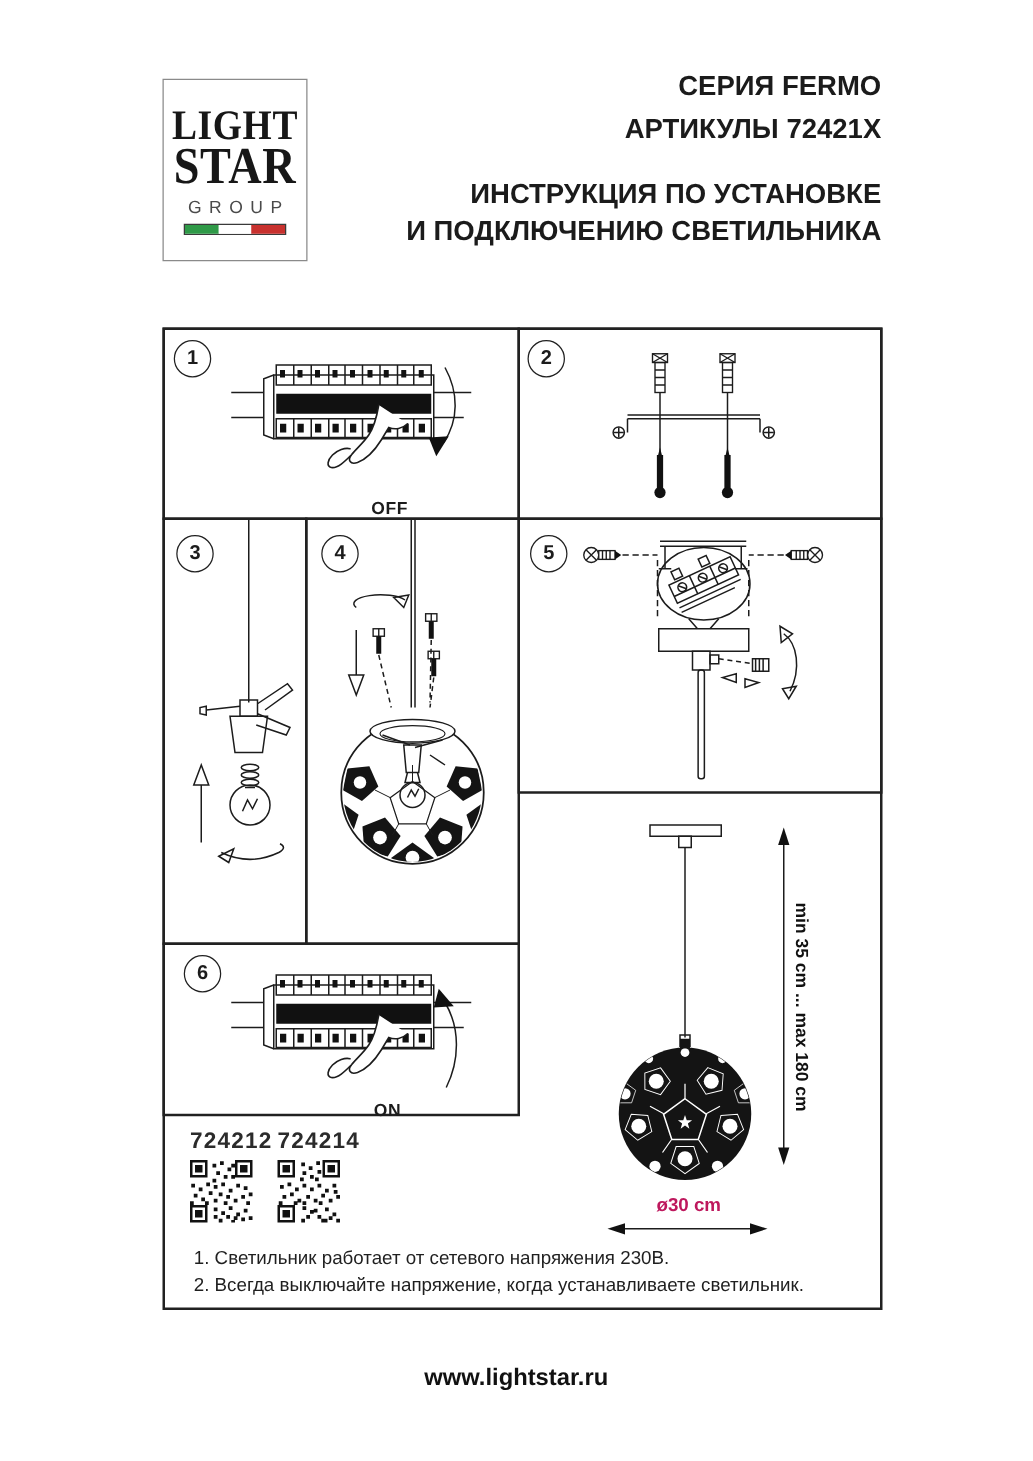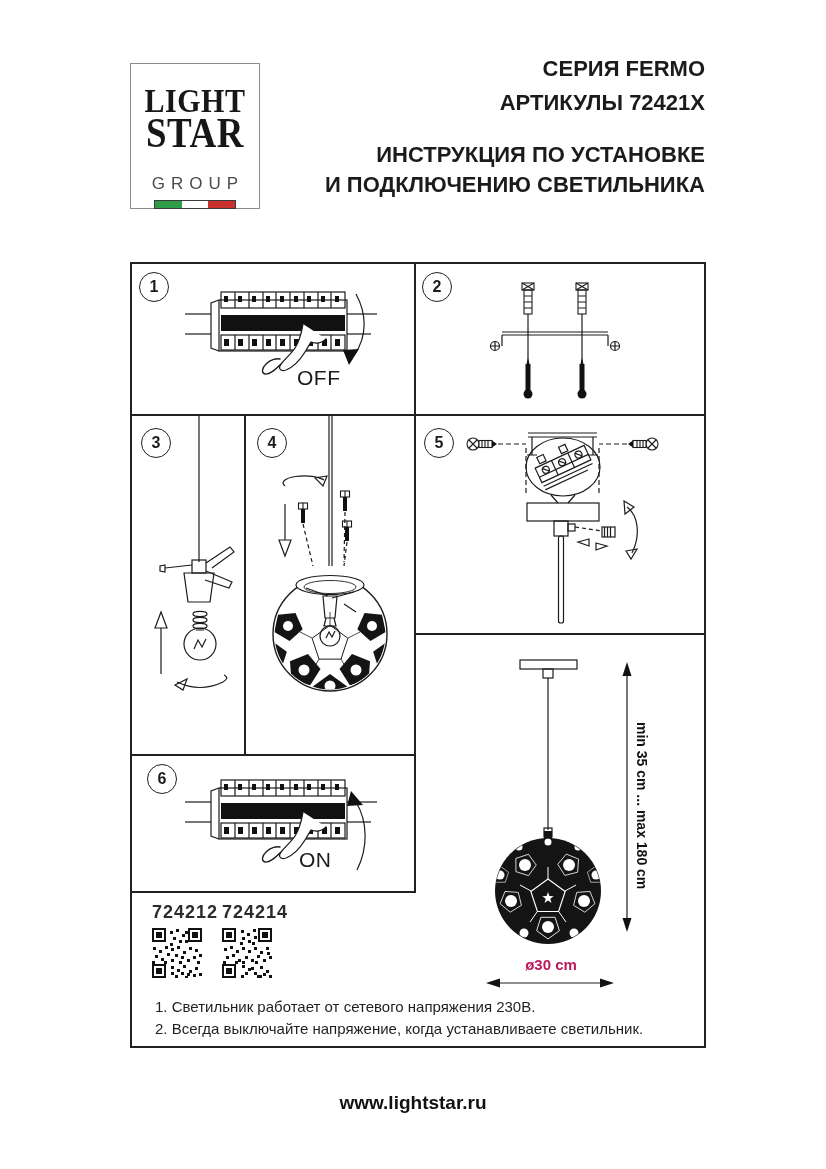--- a/index.html
+++ b/index.html
@@ -1,37 +1,37 @@
 <!DOCTYPE html>
 <html><head>
 <meta charset="utf-8">
 <style>
   html,body{margin:0;padding:0;background:#e8e8e8;}
   .page{position:relative;width:826px;height:1169px;background:#ffffff;margin:0 auto;
         font-family:"Liberation Sans",sans-serif;color:#1c1c1c;overflow:hidden;}
   .abs{position:absolute;}
   
-  .logo-box{left:130px;top:63px;width:130px;height:146px;border:1.5px solid #8a8a8a;
+  .logo-box{left:130px;top:63px;width:116px;height:146px;border:1.5px solid #8a8a8a;
             box-sizing:border-box;text-align:center;}
   .logo-light{margin-top:22px;font-family:"Liberation Serif",serif;font-weight:bold;
               font-size:30px;line-height:30px;letter-spacing:.5px;transform:scaleY(1.12);color:#171717;}
   .logo-star{font-family:"Liberation Serif",serif;font-weight:bold;font-size:37px;line-height:36px;
              letter-spacing:.5px;transform:scaleY(1.12);color:#171717;}
-  .logo-group{margin-top:22px;font-size:17px;letter-spacing:6px;padding-left:6px;color:#4a4a4a;}
+  .logo-group{margin-top:5px;font-size:14px;letter-spacing:6px;padding-left:6px;color:#4a4a4a;}
   .logo-flag{width:82px;height:9px;margin:6px auto 0;border:1px solid #3a3a3a;display:flex;box-sizing:border-box;}
   .logo-flag div{flex:1;}
   .title-block{right:121px;top:56px;text-align:right;font-weight:bold;color:#1b1b1b;}
   .title-line{font-size:22px;line-height:26px;}
   .mt8{margin-top:8px;} .mt26{margin-top:26px;} .mt4{margin-top:4px;}
   
   .panel{position:absolute;border:2px solid #212121;box-sizing:border-box;}
   .num{position:absolute;width:28px;height:28px;border:1.6px solid #212121;border-radius:50%;
        background:#fff;display:flex;align-items:center;justify-content:center;
        font-weight:bold;font-size:16px;z-index:3;}
-  .steplabel{position:absolute;font-weight:normal;font-size:21px;letter-spacing:.5px;z-index:3;}
+  .steplabel{position:absolute;font-weight:bold;font-size:14px;letter-spacing:.5px;z-index:3;margin-top:32px;}
   svg{position:absolute;overflow:visible;}
   .ink{stroke:#1c1c1c;fill:none;stroke-width:1.2;}
   
   .art-code{position:absolute;font-size:18px;font-weight:bold;letter-spacing:1px;color:#2b2b2b;}
   .dim-v{position:absolute;left:634px;top:722px;height:150px;writing-mode:vertical-rl;
          font-size:14px;font-weight:bold;white-space:nowrap;color:#111;}
   .dim-d{position:absolute;left:495px;top:956px;width:112px;text-align:center;
          font-size:15px;font-weight:bold;color:#be185d;}
   .notes{position:absolute;left:155px;top:996px;font-size:15px;line-height:22px;color:#1f1f1f;}
   .footer{position:absolute;left:0;right:0;top:1092px;text-align:center;

